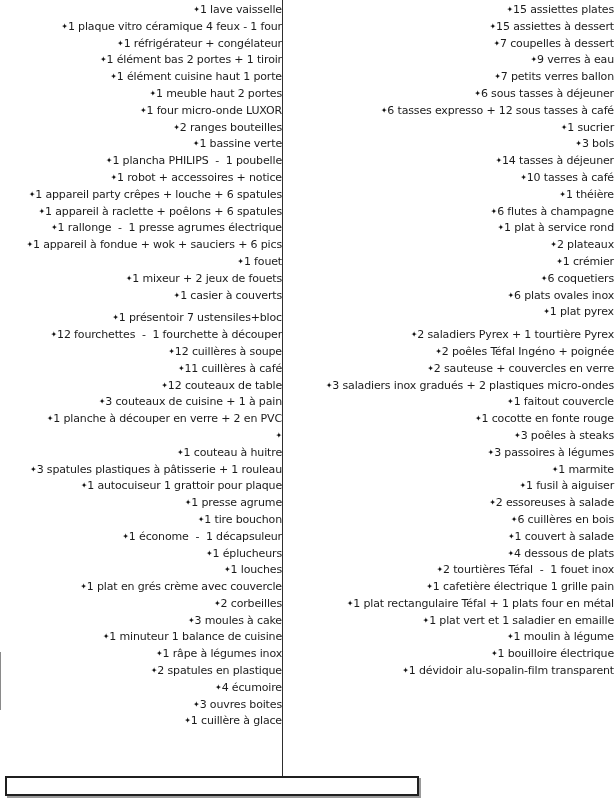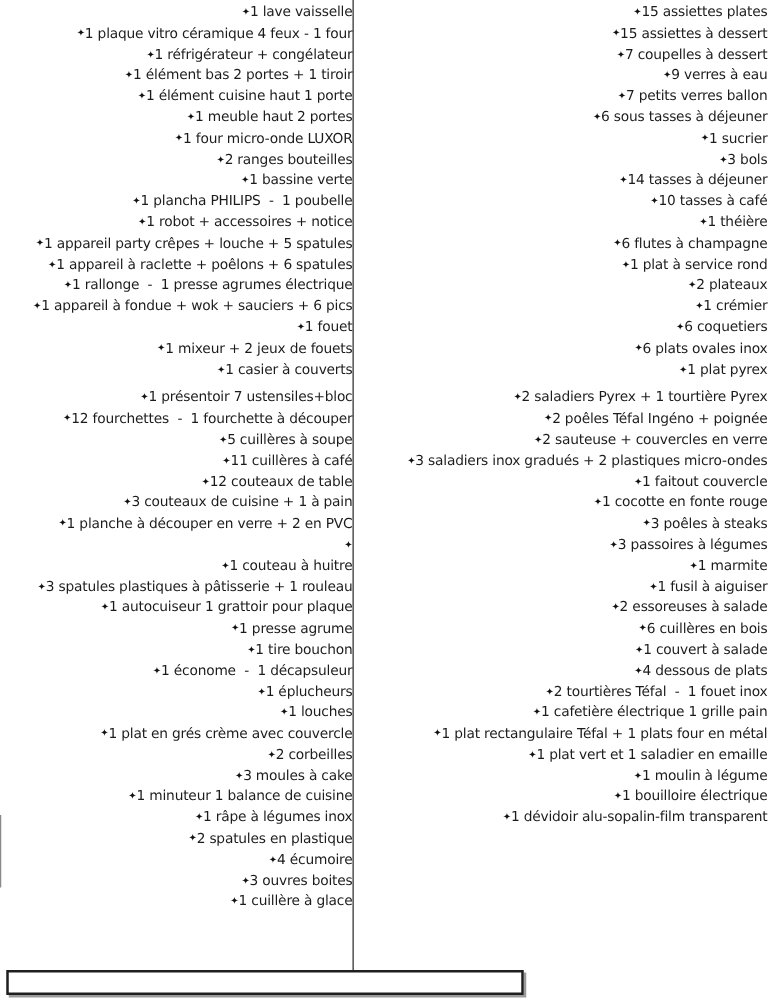--- a/index.html
+++ b/index.html
@@ -79,32 +79,32 @@
         <div class="line"><span class="bullet">✦</span><span class="txt">1 plaque vitro céramique 4 feux - 1 four</span></div>
         <div class="line"><span class="bullet">✦</span><span class="txt">1 réfrigérateur + congélateur</span></div>
         <div class="line"><span class="bullet">✦</span><span class="txt">1 élément bas 2 portes + 1 tiroir</span></div>
         <div class="line"><span class="bullet">✦</span><span class="txt">1 élément cuisine haut 1 porte</span></div>
         <div class="line"><span class="bullet">✦</span><span class="txt">1 meuble haut 2 portes</span></div>
         <div class="line"><span class="bullet">✦</span><span class="txt">1 four micro-onde LUXOR</span></div>
         <div class="line"><span class="bullet">✦</span><span class="txt">2 ranges bouteilles</span></div>
         <div class="line"><span class="bullet">✦</span><span class="txt">1 bassine verte</span></div>
         <div class="line"><span class="bullet">✦</span><span class="txt">1 plancha PHILIPS  -  1 poubelle</span></div>
         <div class="line"><span class="bullet">✦</span><span class="txt">1 robot + accessoires + notice</span></div>
-        <div class="line"><span class="bullet">✦</span><span class="txt">1 appareil party crêpes + louche + 5 spatules</span></div>
+        <div class="line"><span class="bullet">✦</span><span class="txt">1 appareil party crêpes + louche + 6 spatules</span></div>
         <div class="line"><span class="bullet">✦</span><span class="txt">1 appareil à raclette + poêlons + 6 spatules</span></div>
         <div class="line"><span class="bullet">✦</span><span class="txt">1 rallonge  -  1 presse agrumes électrique</span></div>
         <div class="line"><span class="bullet">✦</span><span class="txt">1 appareil à fondue + wok + sauciers + 6 pics</span></div>
         <div class="line"><span class="bullet">✦</span><span class="txt">1 fouet</span></div>
         <div class="line"><span class="bullet">✦</span><span class="txt">1 mixeur + 2 jeux de fouets</span></div>
         <div class="line"><span class="bullet">✦</span><span class="txt">1 casier à couverts</span></div>
       </div>
       <div class="group">
         <div class="line"><span class="bullet">✦</span><span class="txt">1 présentoir 7 ustensiles+bloc</span></div>
         <div class="line"><span class="bullet">✦</span><span class="txt">12 fourchettes  -  1 fourchette à découper</span></div>
-        <div class="line"><span class="bullet">✦</span><span class="txt">5 cuillères à soupe</span></div>
+        <div class="line"><span class="bullet">✦</span><span class="txt">12 cuillères à soupe</span></div>
         <div class="line"><span class="bullet">✦</span><span class="txt">11 cuillères à café</span></div>
         <div class="line"><span class="bullet">✦</span><span class="txt">12 couteaux de table</span></div>
         <div class="line"><span class="bullet">✦</span><span class="txt">3 couteaux de cuisine + 1 à pain</span></div>
         <div class="line"><span class="bullet">✦</span><span class="txt">1 planche à découper en verre + 2 en PVC</span></div>
         <div class="line"><span class="bullet">✦</span><span class="txt"></span></div>
         <div class="line"><span class="bullet">✦</span><span class="txt">1 couteau à huitre</span></div>
         <div class="line"><span class="bullet">✦</span><span class="txt">3 spatules plastiques à pâtisserie + 1 rouleau</span></div>
         <div class="line"><span class="bullet">✦</span><span class="txt">1 autocuiseur 1 grattoir pour plaque</span></div>
         <div class="line"><span class="bullet">✦</span><span class="txt">1 presse agrume</span></div>
         <div class="line"><span class="bullet">✦</span><span class="txt">1 tire bouchon</span></div>
@@ -126,20 +126,21 @@
   <div class="separator-line"></div>
 
   <div class="column column-right">
       <div class="group">
         <div class="line"><span class="bullet">✦</span><span class="txt">15 assiettes plates</span></div>
         <div class="line"><span class="bullet">✦</span><span class="txt">15 assiettes à dessert</span></div>
         <div class="line"><span class="bullet">✦</span><span class="txt">7 coupelles à dessert</span></div>
         <div class="line"><span class="bullet">✦</span><span class="txt">9 verres à eau</span></div>
         <div class="line"><span class="bullet">✦</span><span class="txt">7 petits verres ballon</span></div>
         <div class="line"><span class="bullet">✦</span><span class="txt">6 sous tasses à déjeuner</span></div>
+        <div class="line"><span class="bullet">✦</span><span class="txt">6 tasses expresso + 12 sous tasses à café</span></div>
         <div class="line"><span class="bullet">✦</span><span class="txt">1 sucrier</span></div>
         <div class="line"><span class="bullet">✦</span><span class="txt">3 bols</span></div>
         <div class="line"><span class="bullet">✦</span><span class="txt">14 tasses à déjeuner</span></div>
         <div class="line"><span class="bullet">✦</span><span class="txt">10 tasses à café</span></div>
         <div class="line"><span class="bullet">✦</span><span class="txt">1 théière</span></div>
         <div class="line"><span class="bullet">✦</span><span class="txt">6 flutes à champagne</span></div>
         <div class="line"><span class="bullet">✦</span><span class="txt">1 plat à service rond</span></div>
         <div class="line"><span class="bullet">✦</span><span class="txt">2 plateaux</span></div>
         <div class="line"><span class="bullet">✦</span><span class="txt">1 crémier</span></div>
         <div class="line"><span class="bullet">✦</span><span class="txt">6 coquetiers</span></div>

